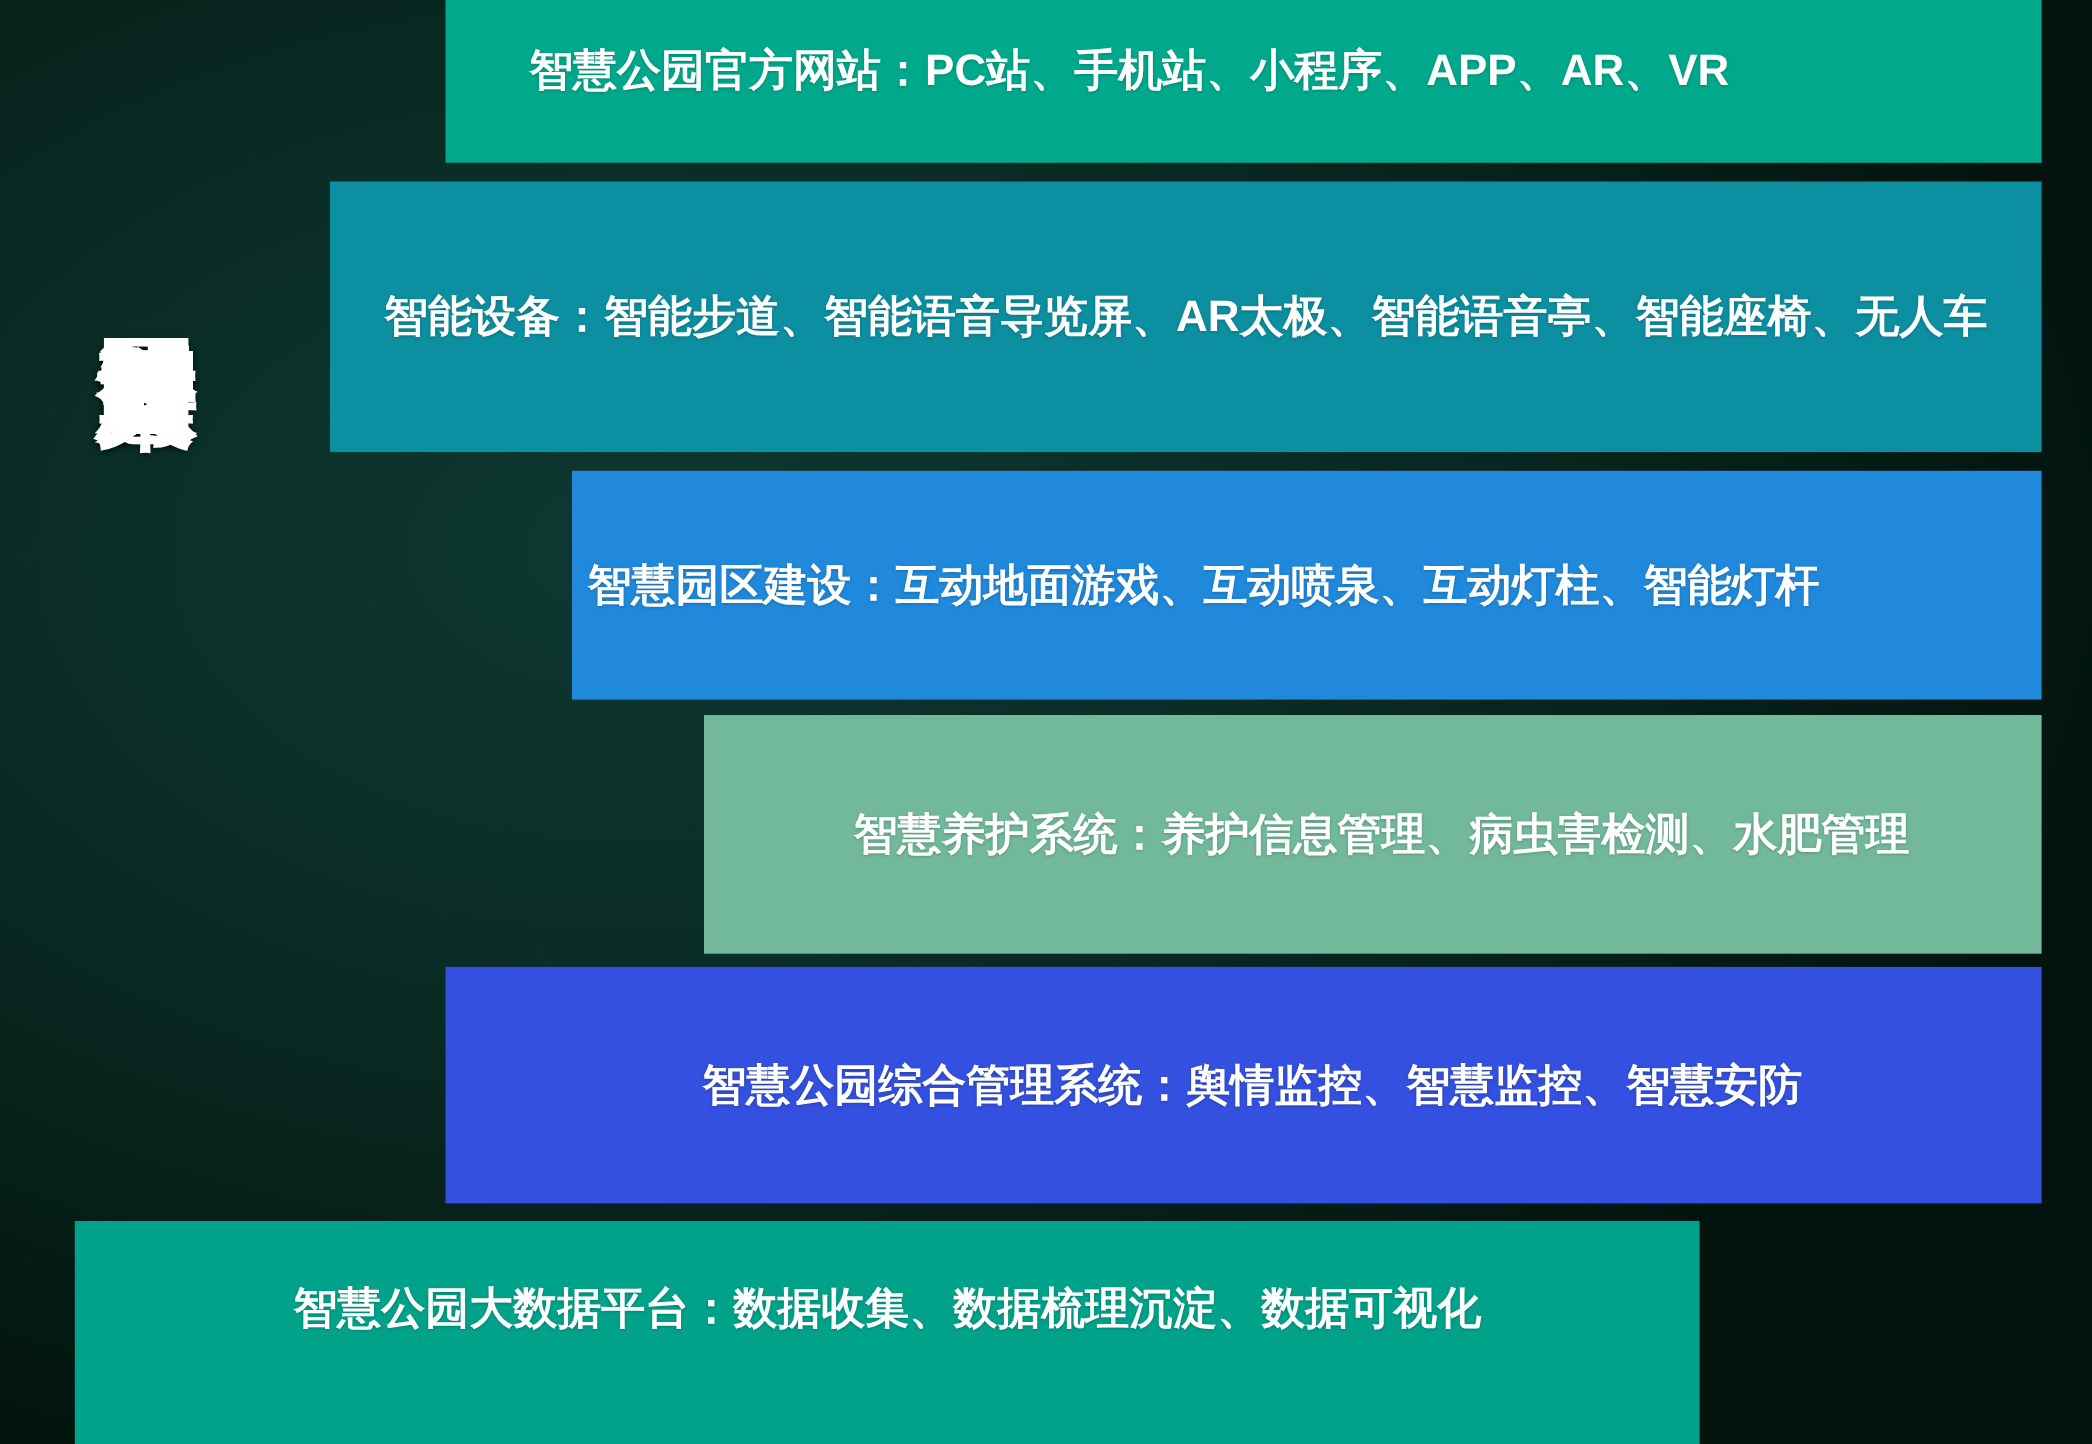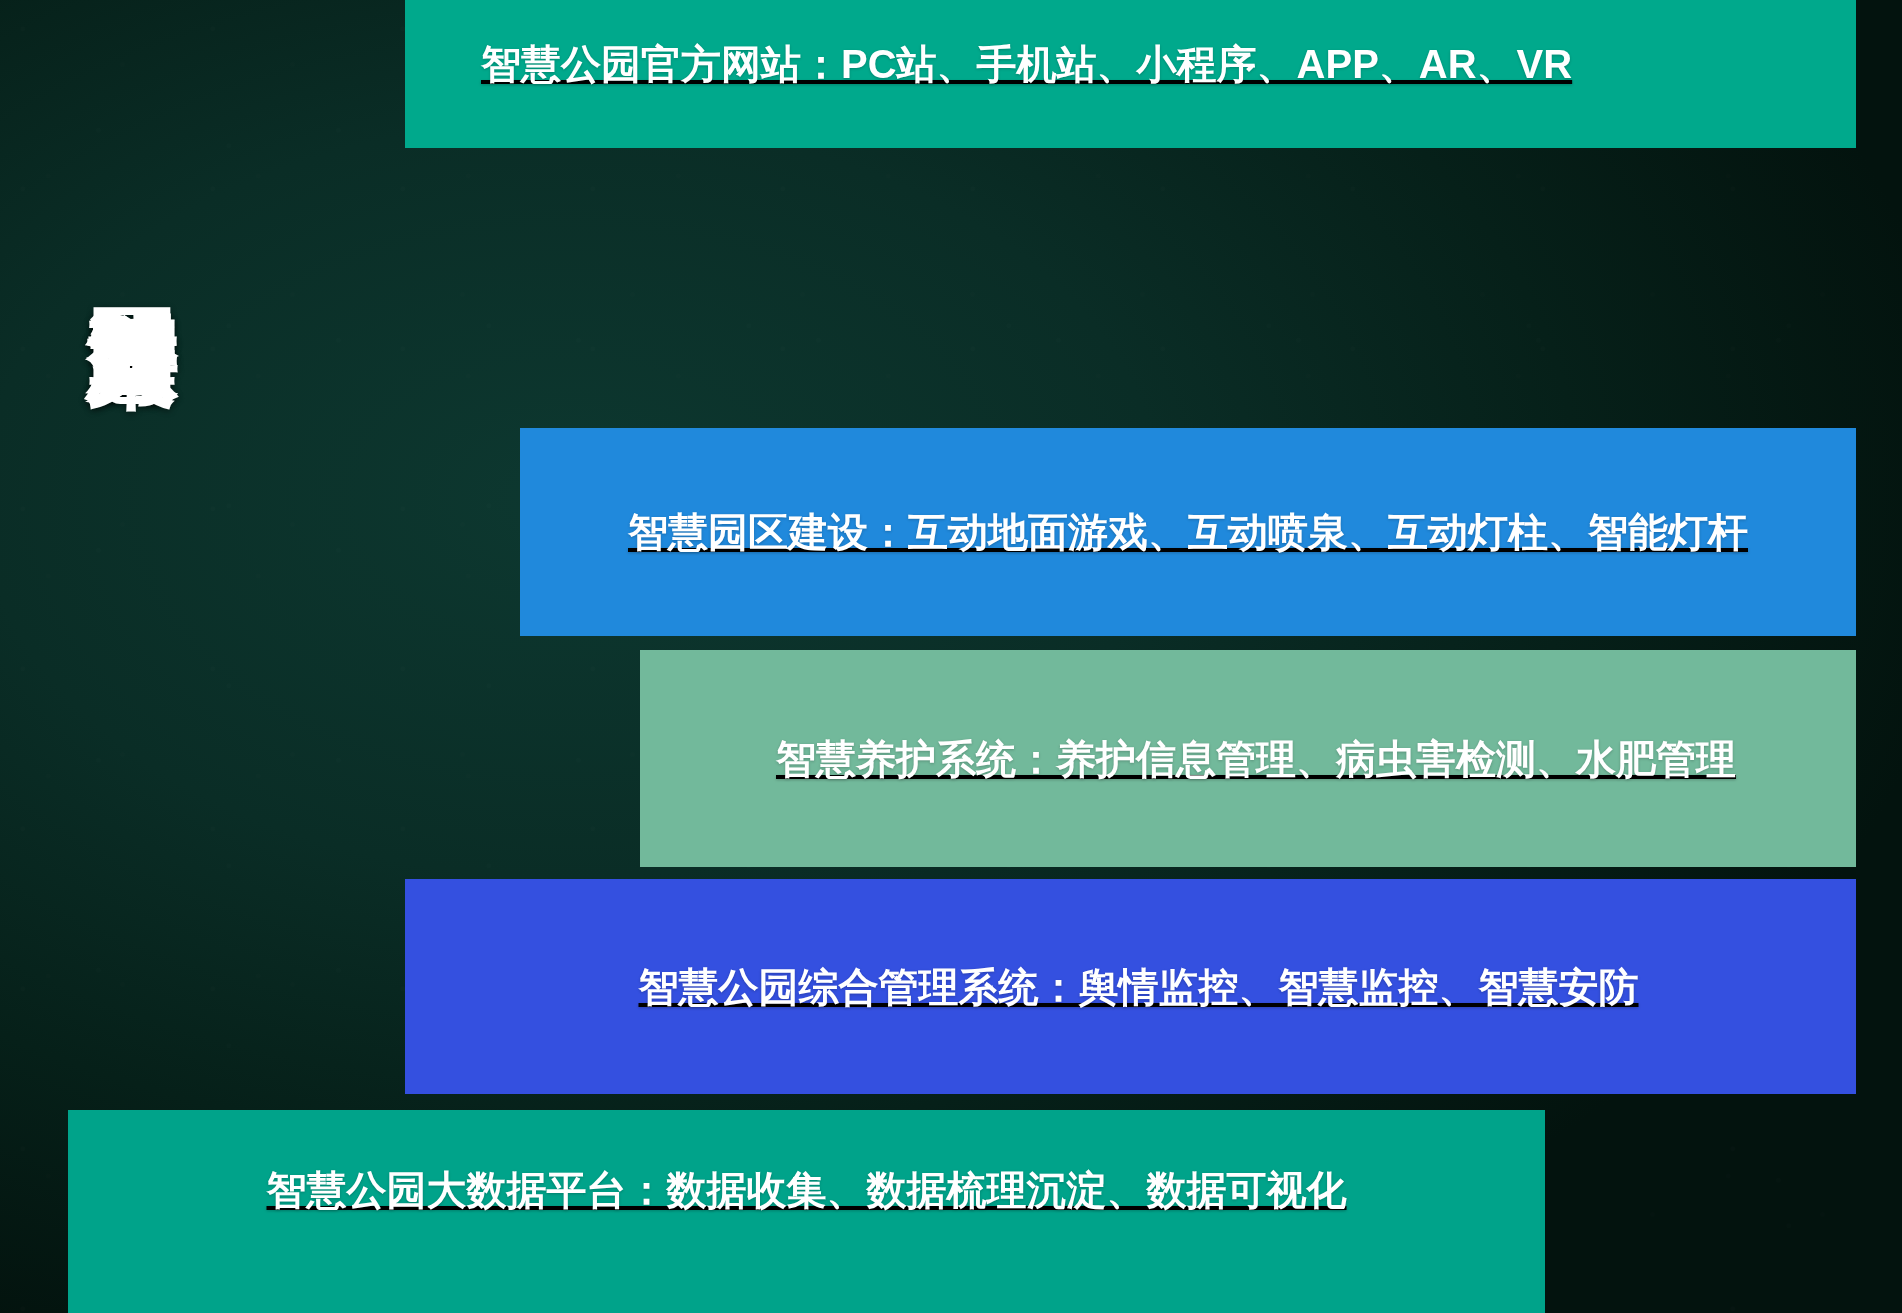--- a/index.html
+++ b/index.html
@@ -50,40 +50,39 @@
     white-space: nowrap;
     text-shadow: 0 2px 6px rgba(0,0,0,.45);
   }
 
   
   .bar {
     position: absolute;
     display: flex;
     align-items: center;
     box-sizing: border-box;
-    text-decoration: underline;
   }
   .bar-label {
     color: #ffffff;
     font-size: 40px;
     font-weight: 700;
     line-height: 1.2;
     white-space: nowrap;
     text-shadow: 0 1px 3px rgba(0,0,0,.22);
   }
 
   
   #bar-1 { left: 405px;  top: 0px;    width: 1451px; height: 148px;  }
   #bar-1 .bar-label { margin-left: 76px; }
 
   #bar-2 { left: 300px;  top: 165px;  width: 1556px; height: 246px;  }
   #bar-2 .bar-label { margin-left: 0px; width: 100%; text-align: center; }
 
   #bar-3 { left: 520px;  top: 428px;  width: 1336px; height: 208px;  }
-  #bar-3 .bar-label { margin-left: 0px; width: 100%; text-align: center; }
+  #bar-3 .bar-label { margin-left: 14px; width: 100%; }
 
   #bar-4 { left: 640px;  top: 650px;  width: 1216px; height: 217px;  }
   #bar-4 .bar-label { margin-left: 16px; width: 100%; text-align: center; }
 
   #bar-5 { left: 405px;  top: 879px;  width: 1451px; height: 215px;  }
   #bar-5 .bar-label { margin-left: 16px; width: 100%; text-align: center; }
 
   #bar-6 { left: 68px;   top: 1110px; width: 1477px; height: 203px;  }
   #bar-6 .bar-label { margin-left: 0px; width: 100%; text-align: center; }
   #bar-6 .bar-label { position: relative; top: -22px; }
@@ -95,20 +94,23 @@
 <div id="stage" style="--bg: #0a2d26;">
 
   <div id="bg-texture"></div>
 
   <div id="vertical-title">智慧公园解决方案</div>
 
   <div class="bar" id="bar-1" style="background: rgb(0, 169, 140);">
     <span class="bar-label">智慧公园官方网站：PC站、手机站、小程序、APP、AR、VR</span>
   </div>
 
+  <div class="bar" id="bar-2" style="background: rgb(12, 143, 160);">
+    <span class="bar-label">智能设备：智能步道、智能语音导览屏、AR太极、智能语音亭、智能座椅、无人车</span>
+  </div>
 
   <div class="bar" id="bar-3" style="background: rgb(32, 137, 220);">
     <span class="bar-label">智慧园区建设：互动地面游戏、互动喷泉、互动灯柱、智能灯杆</span>
   </div>
 
   <div class="bar" id="bar-4" style="background: rgb(114, 185, 155);">
     <span class="bar-label">智慧养护系统：养护信息管理、病虫害检测、水肥管理</span>
   </div>
 
   <div class="bar" id="bar-5" style="background: rgb(52, 80, 224);">

